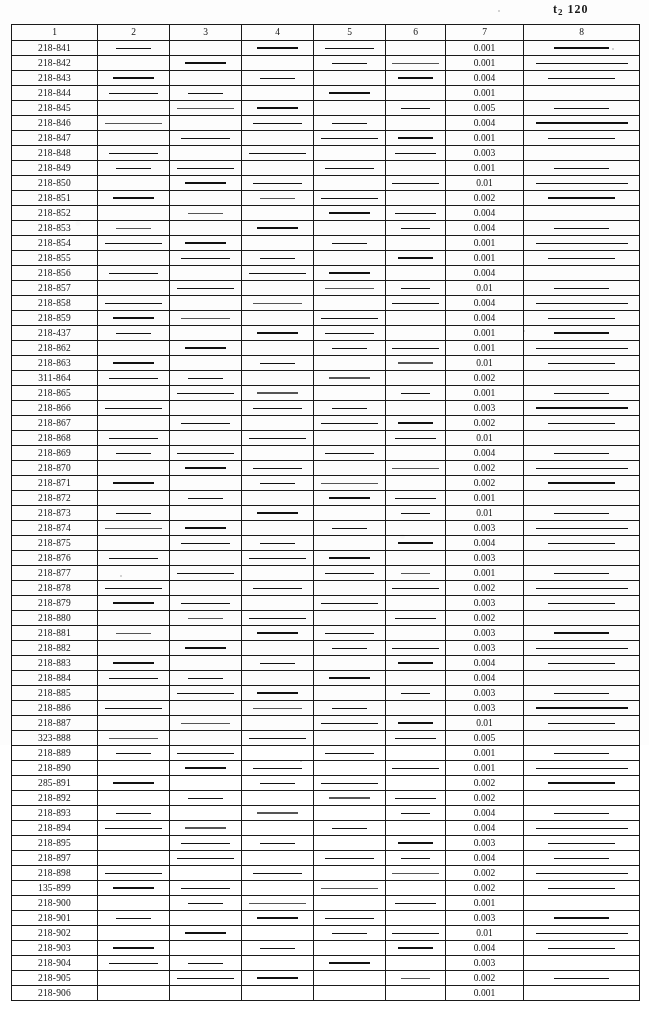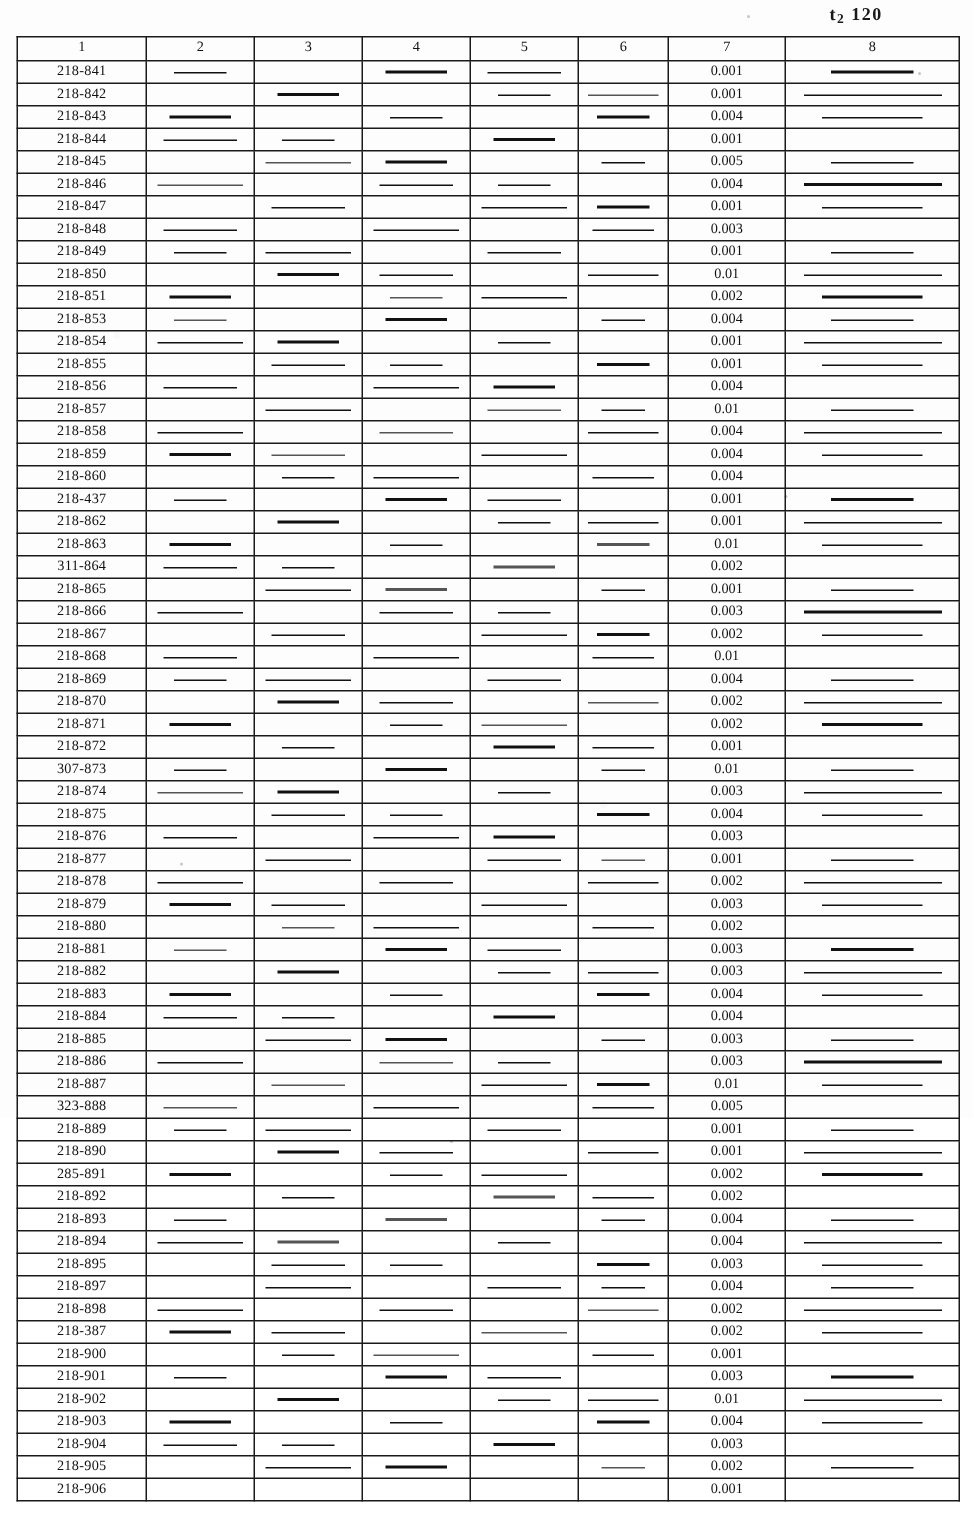--- a/index.html
+++ b/index.html
@@ -320,20 +320,36 @@
           <td class="blank">
             <span class="dash w4"></span>
           </td>
           <td class="blank"></td>
           <td class="c-val">0.002</td>
           <td class="blank">
             <span class="dash w1 thick"></span>
           </td>
         </tr>
         <tr>
+          <td class="c-id">218-852</td>
+          <td class="blank"></td>
+          <td class="blank">
+            <span class="dash w3 light"></span>
+          </td>
+          <td class="blank"></td>
+          <td class="blank">
+            <span class="dash w1 thick"></span>
+          </td>
+          <td class="blank">
+            <span class="dash w2"></span>
+          </td>
+          <td class="c-val">0.004</td>
+          <td class="blank"></td>
+        </tr>
+        <tr>
           <td class="c-id">218-853</td>
           <td class="blank">
             <span class="dash w3 light"></span>
           </td>
           <td class="blank"></td>
           <td class="blank">
             <span class="dash w1 thick"></span>
           </td>
           <td class="blank"></td>
           <td class="blank">
@@ -444,36 +460,20 @@
           <td class="blank">
             <span class="dash w4"></span>
           </td>
           <td class="blank"></td>
           <td class="c-val">0.004</td>
           <td class="blank">
             <span class="dash w1"></span>
           </td>
         </tr>
         <tr>
-          <td class="c-id">218-860</td>
-          <td class="blank"></td>
-          <td class="blank">
-            <span class="dash w3"></span>
-          </td>
-          <td class="blank">
-            <span class="dash w4"></span>
-          </td>
-          <td class="blank"></td>
-          <td class="blank">
-            <span class="dash w2"></span>
-          </td>
-          <td class="c-val">0.004</td>
-          <td class="blank"></td>
-        </tr>
-        <tr>
           <td class="c-id">218-437</td>
           <td class="blank">
             <span class="dash w3"></span>
           </td>
           <td class="blank"></td>
           <td class="blank">
             <span class="dash w1 thick"></span>
           </td>
           <td class="blank">
             <span class="dash w2"></span>
@@ -670,21 +670,21 @@
           <td class="blank">
             <span class="dash w1 thick"></span>
           </td>
           <td class="blank">
             <span class="dash w2"></span>
           </td>
           <td class="c-val">0.001</td>
           <td class="blank"></td>
         </tr>
         <tr>
-          <td class="c-id">307-873</td>
+          <td class="c-id">218-873</td>
           <td class="blank">
             <span class="dash w3"></span>
           </td>
           <td class="blank"></td>
           <td class="blank">
             <span class="dash w1 thick"></span>
           </td>
           <td class="blank"></td>
           <td class="blank">
             <span class="dash w3"></span>
@@ -1110,21 +1110,21 @@
           <td class="blank"></td>
           <td class="blank">
             <span class="dash w4 light"></span>
           </td>
           <td class="c-val">0.002</td>
           <td class="blank">
             <span class="dash w4"></span>
           </td>
         </tr>
         <tr>
-          <td class="c-id">218-387</td>
+          <td class="c-id">135-899</td>
           <td class="blank">
             <span class="dash w1 thick"></span>
           </td>
           <td class="blank">
             <span class="dash w2"></span>
           </td>
           <td class="blank"></td>
           <td class="blank">
             <span class="dash w4 light"></span>
           </td>

